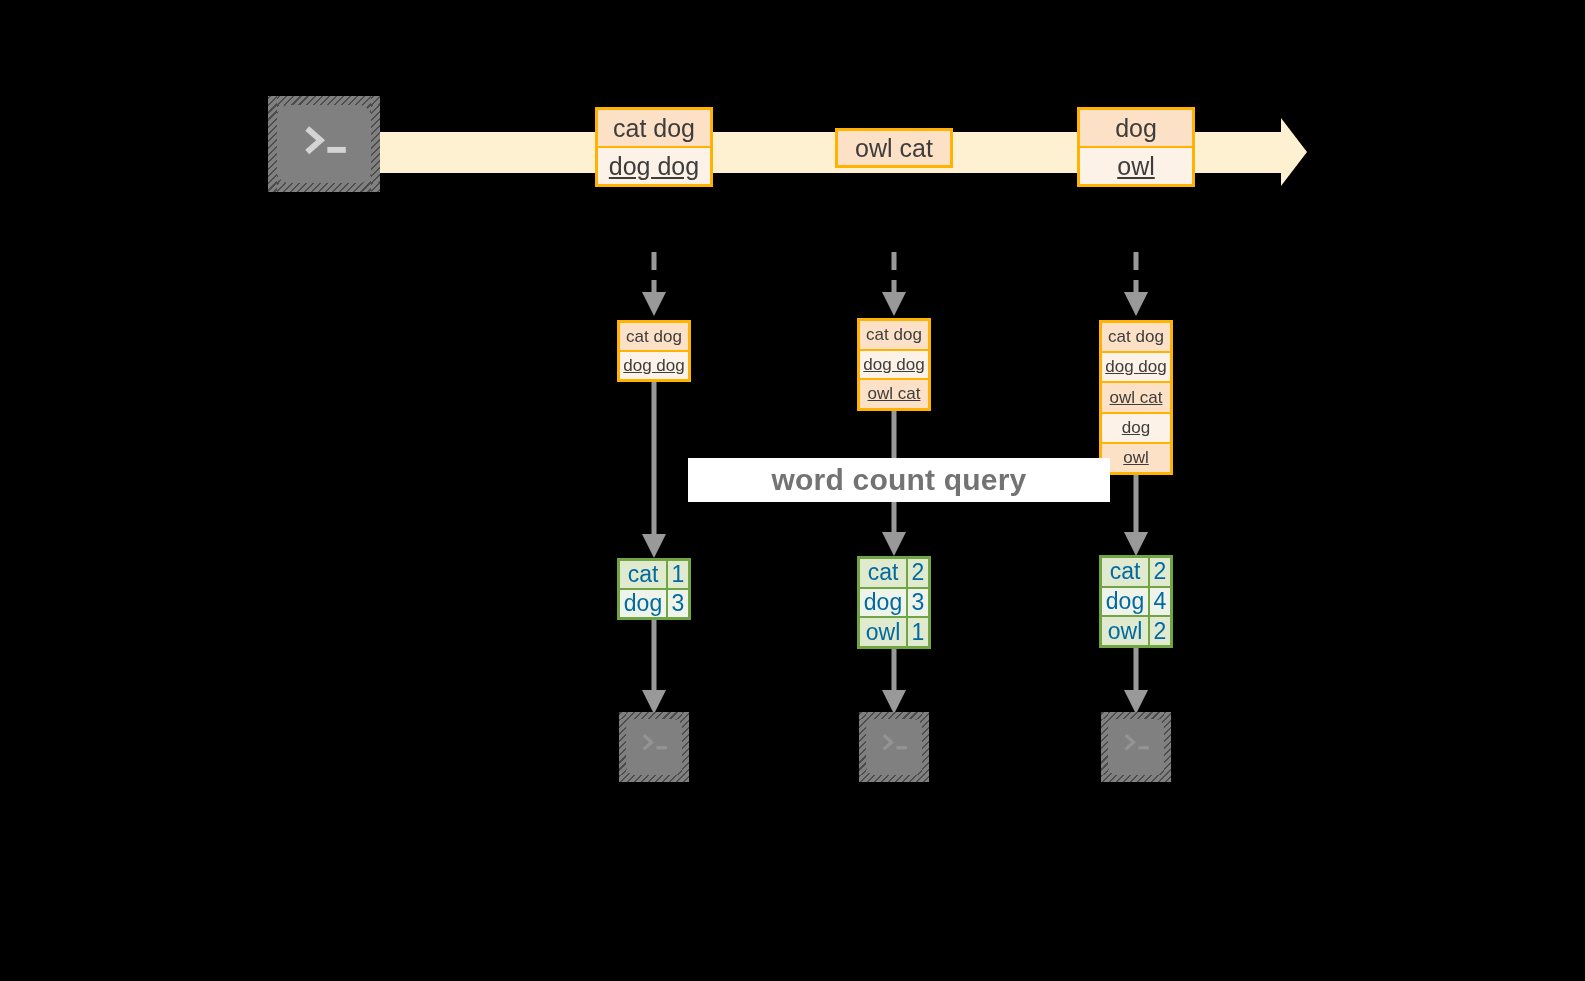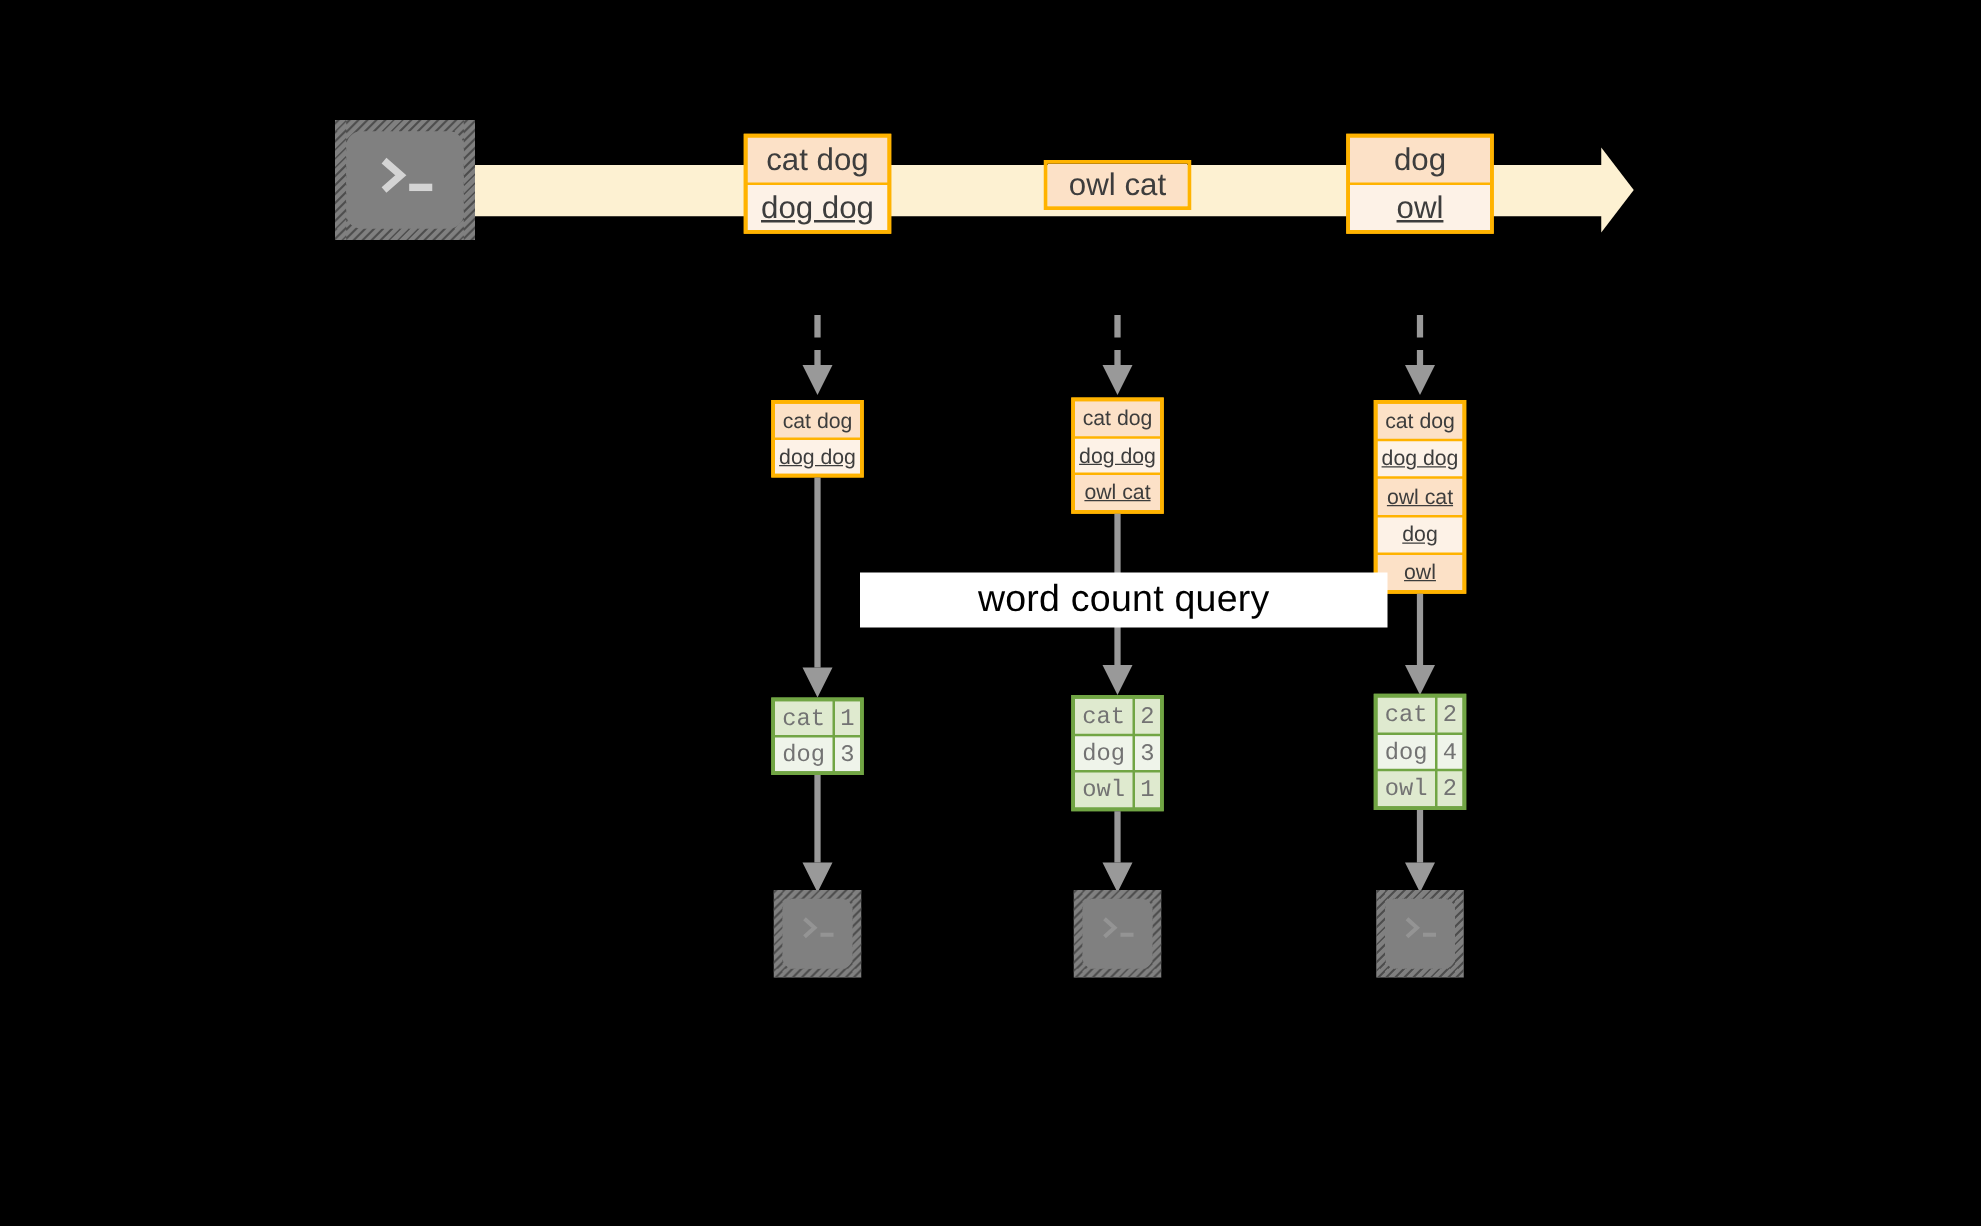--- a/index.html
+++ b/index.html
@@ -105,23 +105,22 @@
   .res-row {
     flex: 1 1 0;
     display: flex;
   }
   .res-row + .res-row { margin-top: 2px; }
   .res-key, .res-val {
     display: flex;
     align-items: center;
     justify-content: center;
     background: #dfeacf;
-    color: #737373;
-    font-size: 19px;
-    font-family: Liberation Mono, monospace;
+    color: #0369a1;
+    font-size: 23px;
   }
   .res-key { flex: 0 0 46px; }
   .res-val { flex: 1 1 auto; margin-left: 2px; }
   .res-row.alt .res-key, .res-row.alt .res-val { background: #eff4ea; }
 
   
   .conn { position: absolute; }
   .conn svg { display: block; overflow: visible; }
 
   
@@ -131,23 +130,24 @@
     top: 458px;
     width: 422px;
     height: 44px;
     background: #ffffff;
     display: flex;
     align-items: center;
     justify-content: center;
   }
   .query-band .label {
     font-size: 30px;
-    color: #000000;
+    color: #737373;
     white-space: nowrap;
     letter-spacing: 0.2px;
+    font-weight: bold;
   }
 </style>
 </head>
 <body>
 
 <div id="stage">
 
   <div class="stream-band"></div>
   <div class="stream-head"></div>
 

